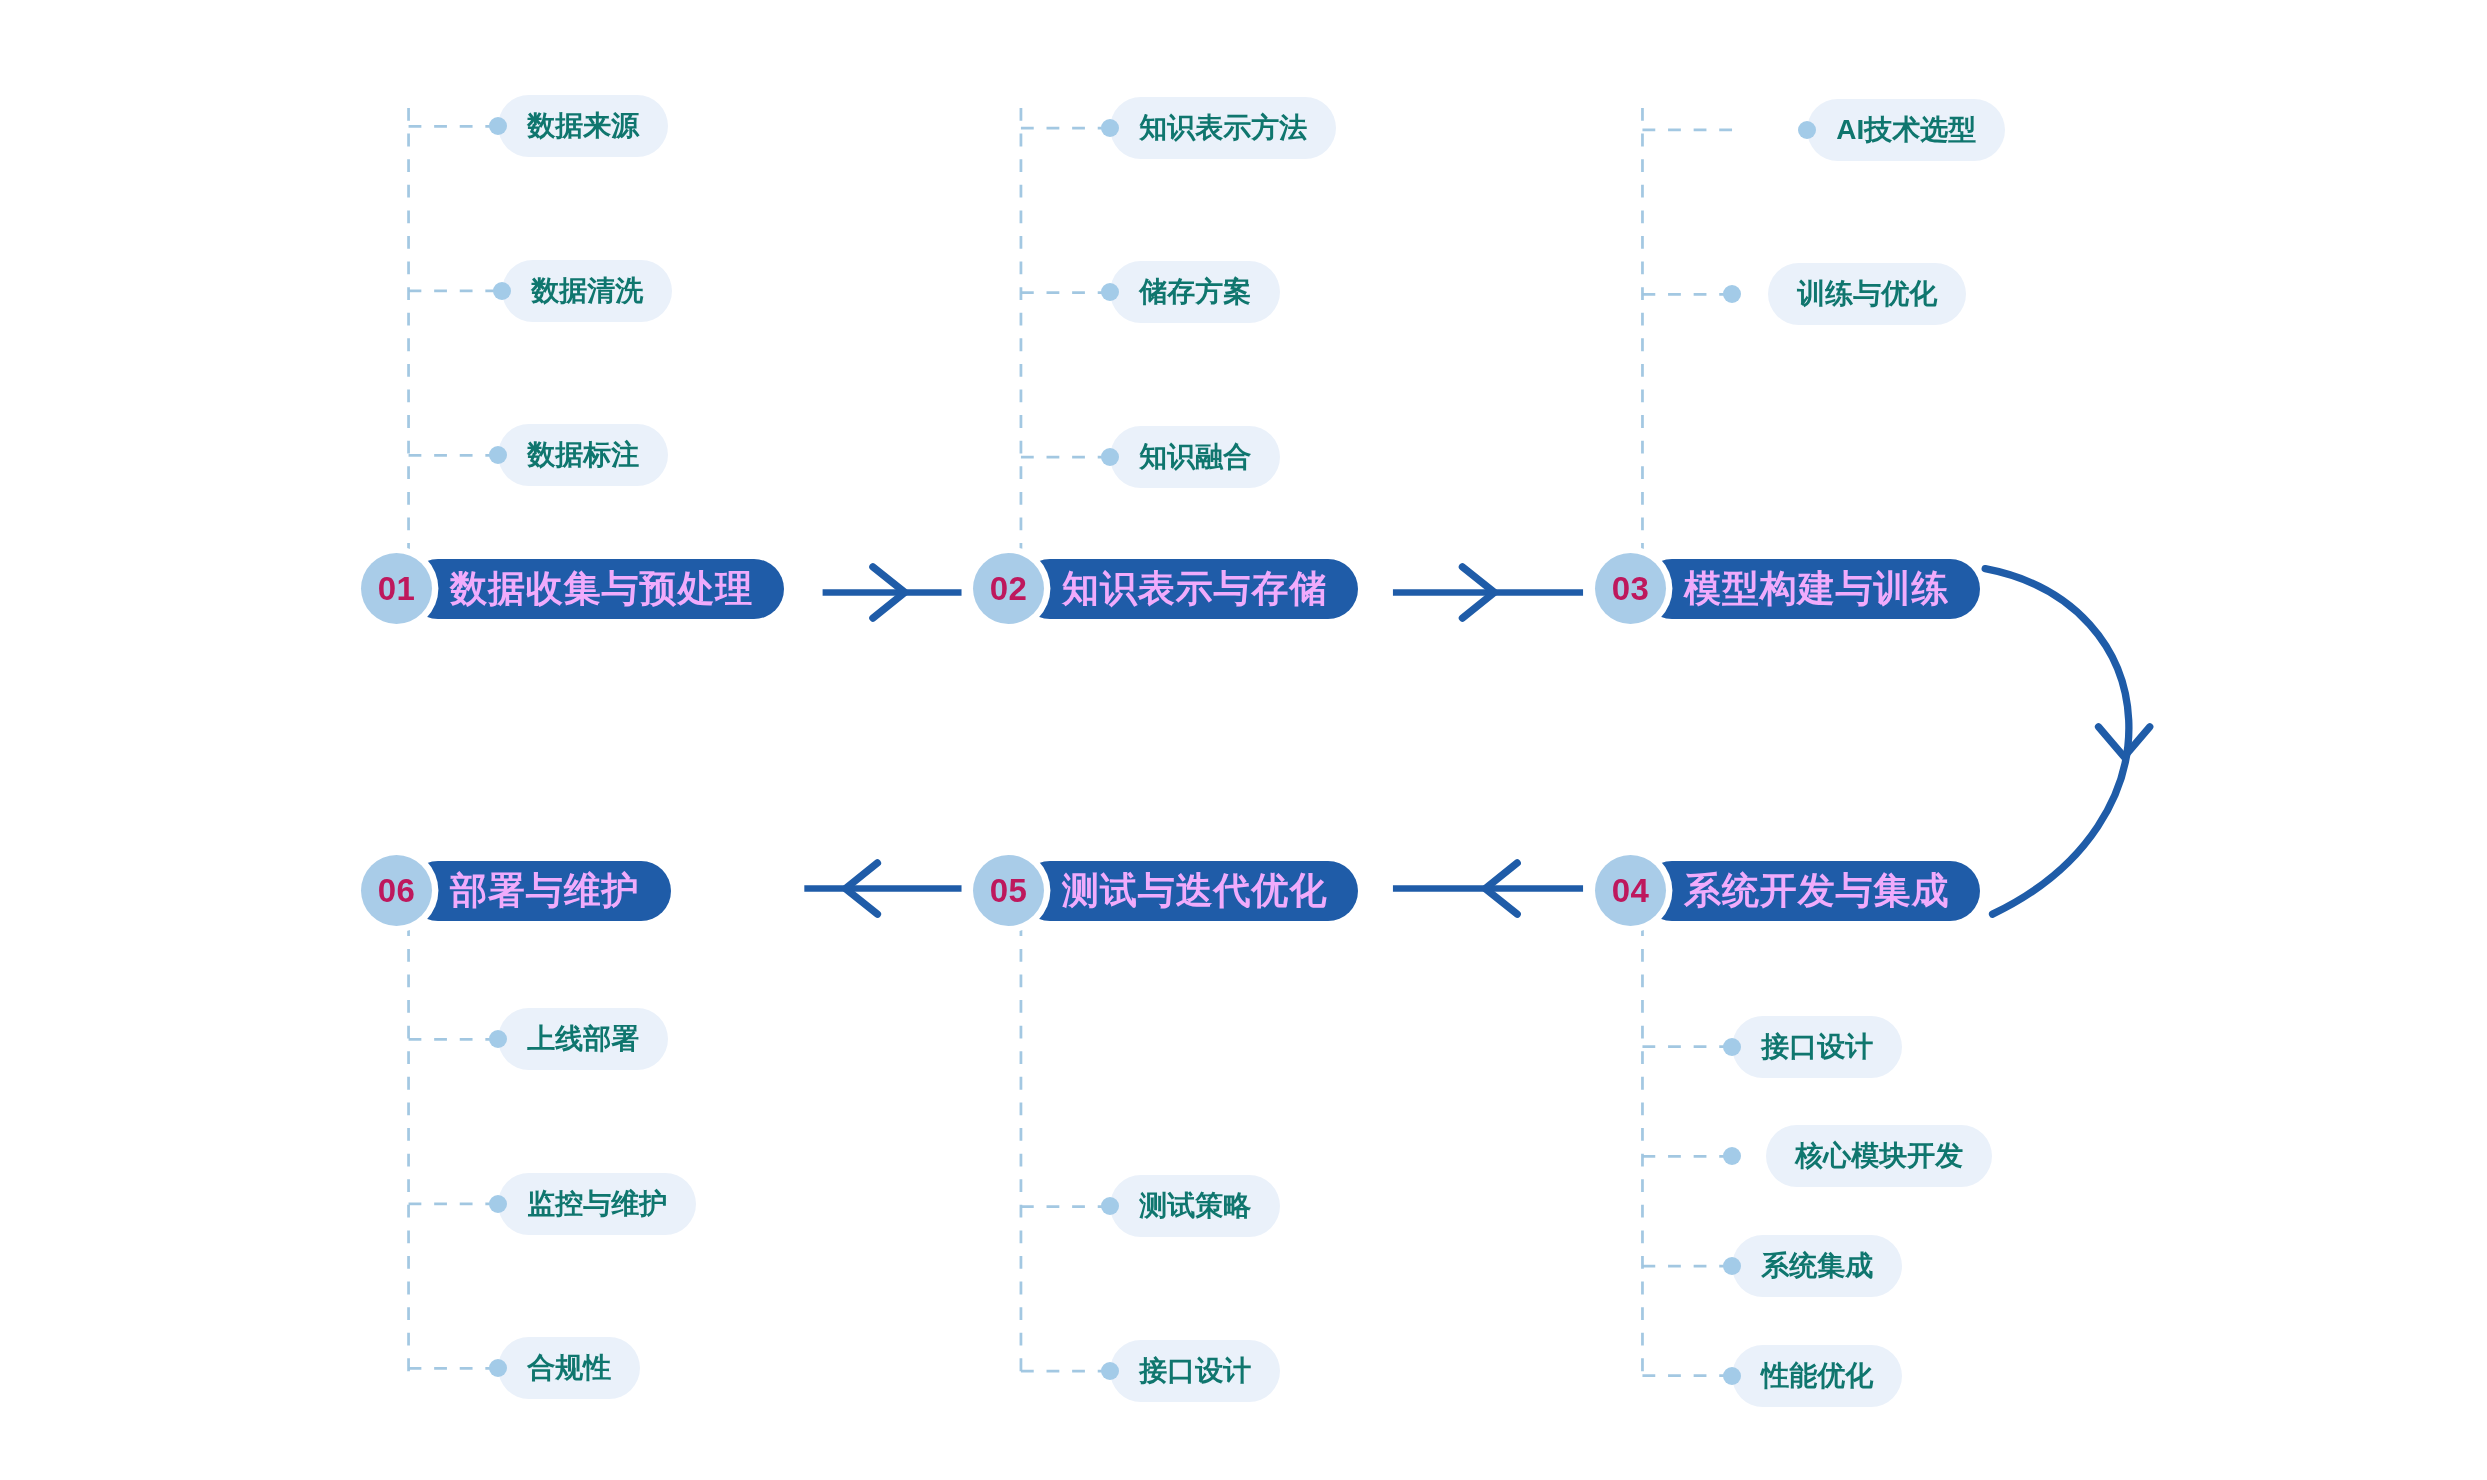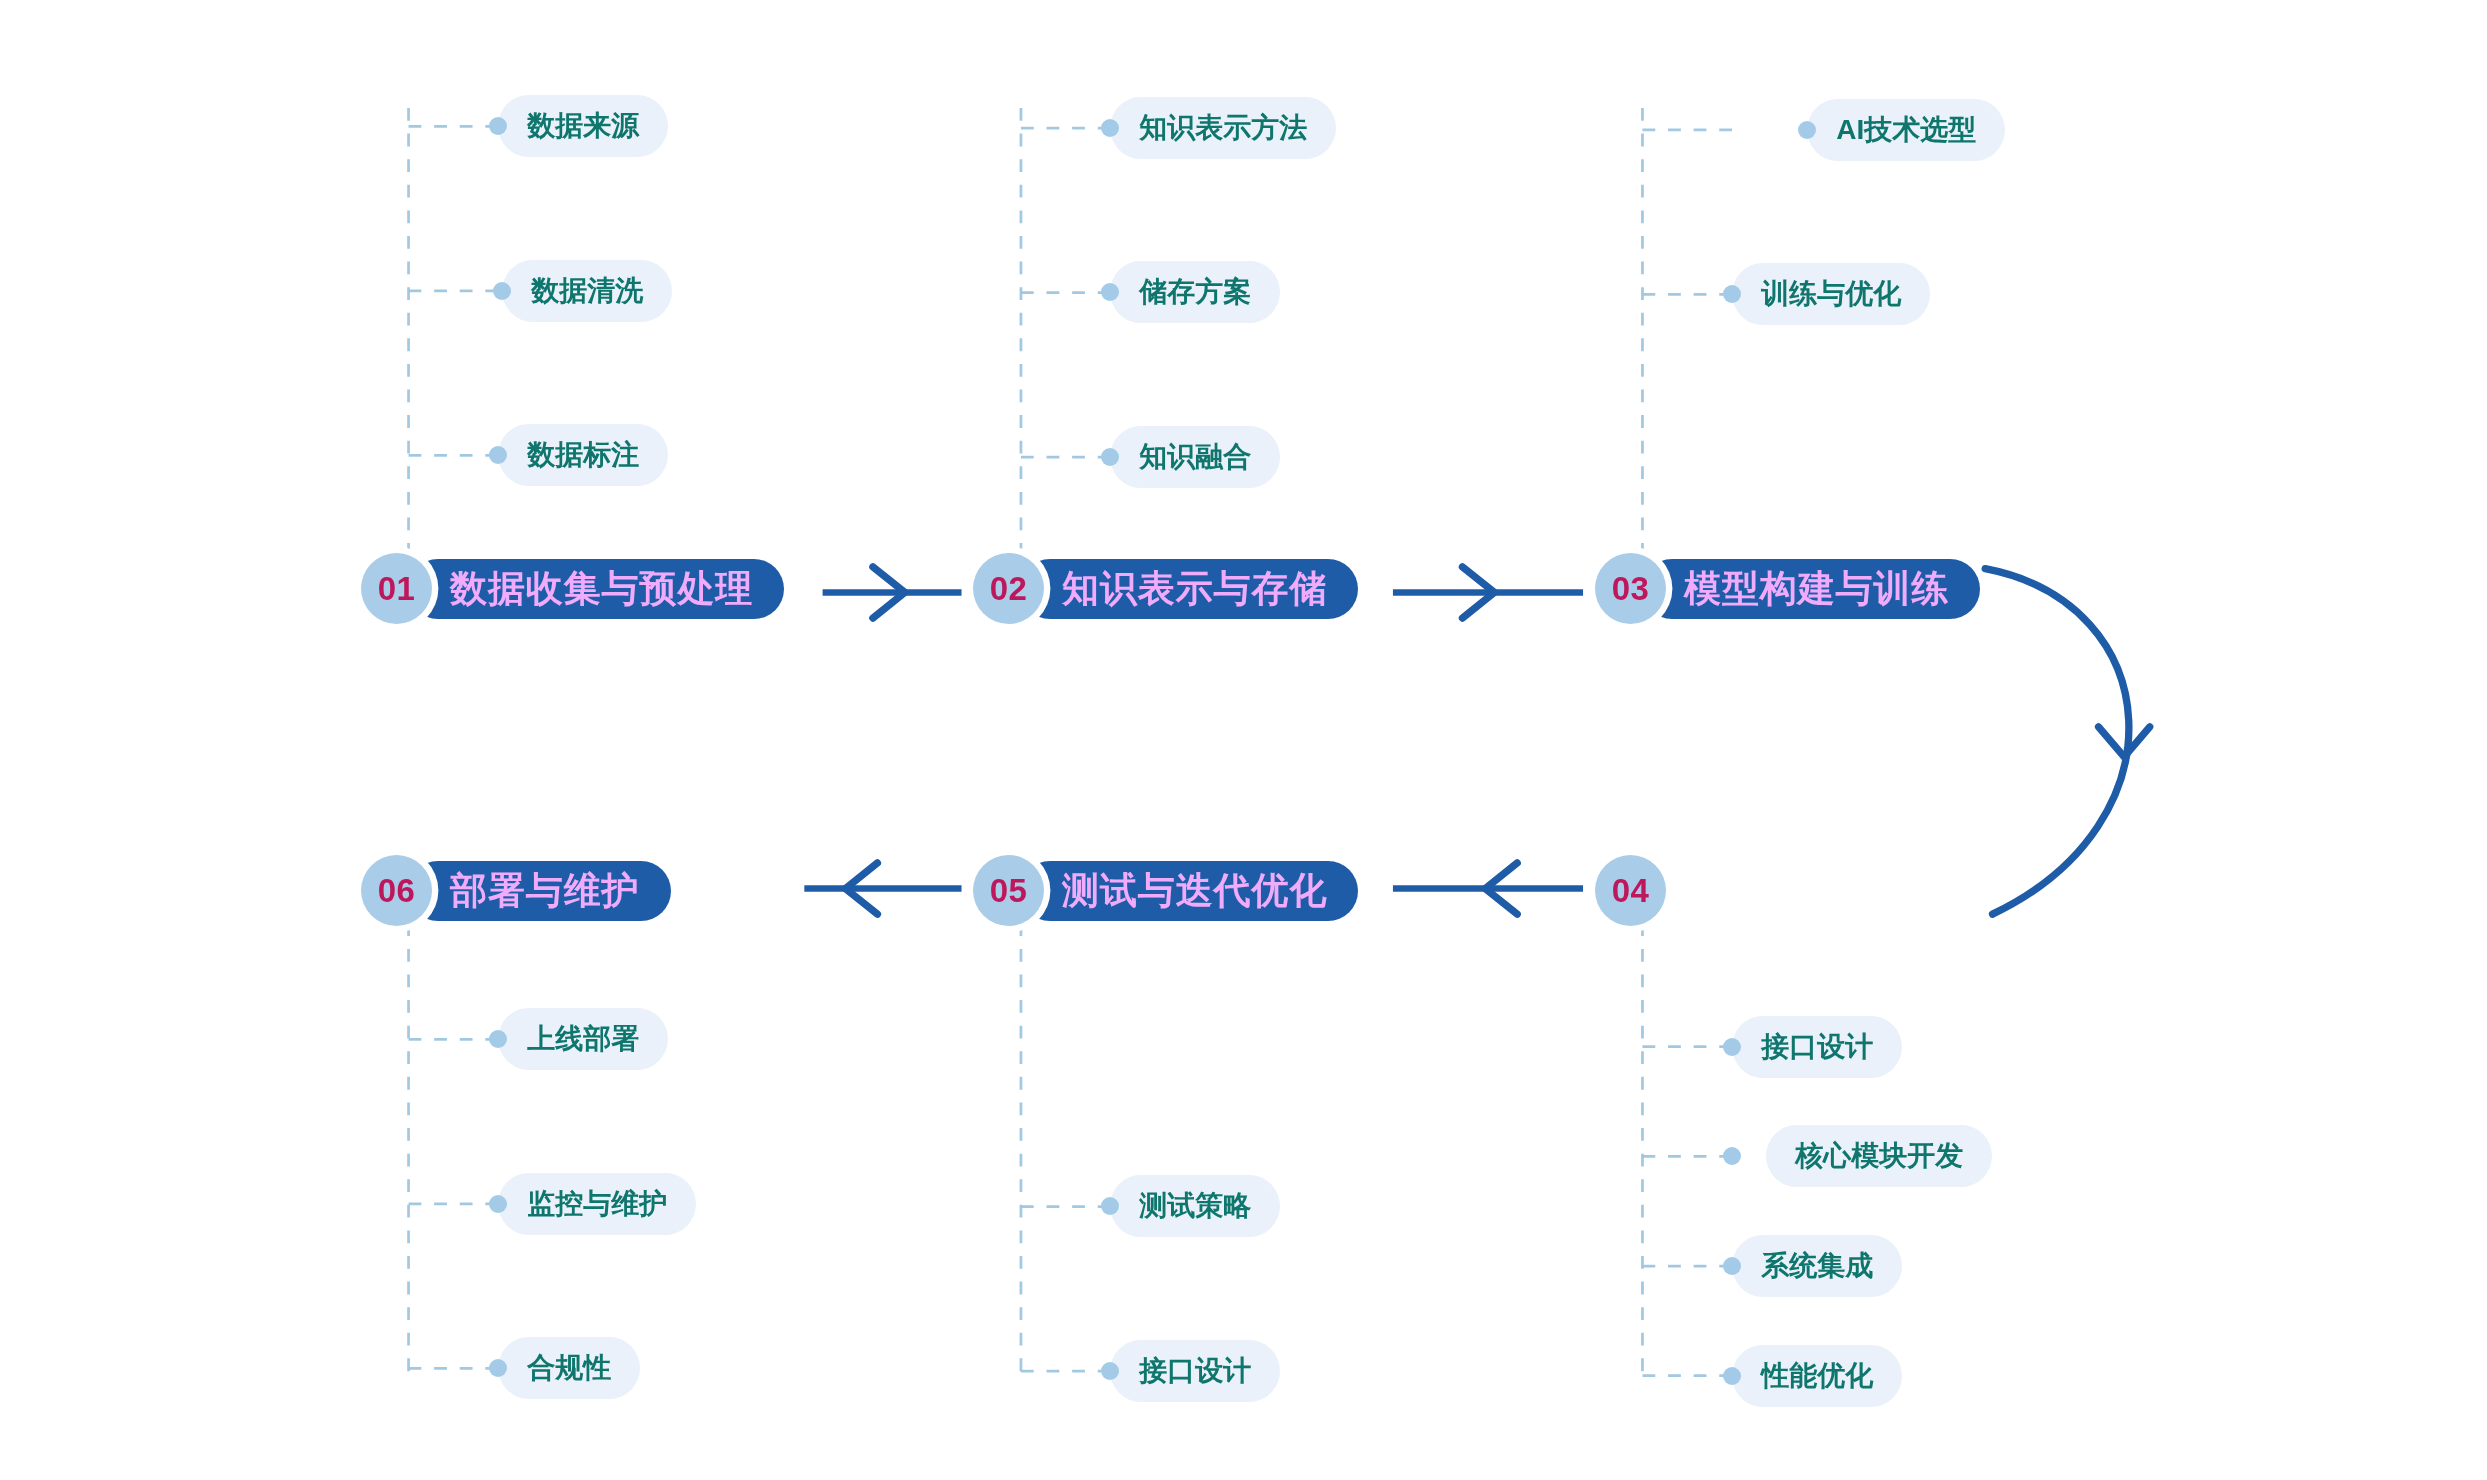--- a/index.html
+++ b/index.html
@@ -140,27 +140,28 @@
   </div>
 
   <div class="stage-node" style="left:1595px;top:553px;">
     <div class="stage-badge">03</div>
     <div class="stage-pill">模型构建与训练</div>
   </div>
   <div class="sub-node" style="left:1798px;top:99px;">
     <div class="sub-dot"></div>
     <div class="sub-pill">AI技术选型</div>
   </div>
-  <div class="sub-node" style="left:1723px;top:263px;">
+  <div class="sub-node" style="left:1723px;top:263px;gap:36px;">
     <div class="sub-dot"></div>
     <div class="sub-pill">训练与优化</div>
   </div>
 
   <div class="stage-node" style="left:1595px;top:855px;">
     <div class="stage-badge">04</div>
+    <div class="stage-pill">系统开发与集成</div>
   </div>
   <div class="sub-node" style="left:1723px;top:1016px;">
     <div class="sub-dot"></div>
     <div class="sub-pill">接口设计</div>
   </div>
   <div class="sub-node" style="left:1723px;top:1125px;gap:34px;">
     <div class="sub-dot"></div>
     <div class="sub-pill">核心模块开发</div>
   </div>
   <div class="sub-node" style="left:1723px;top:1235px;">

